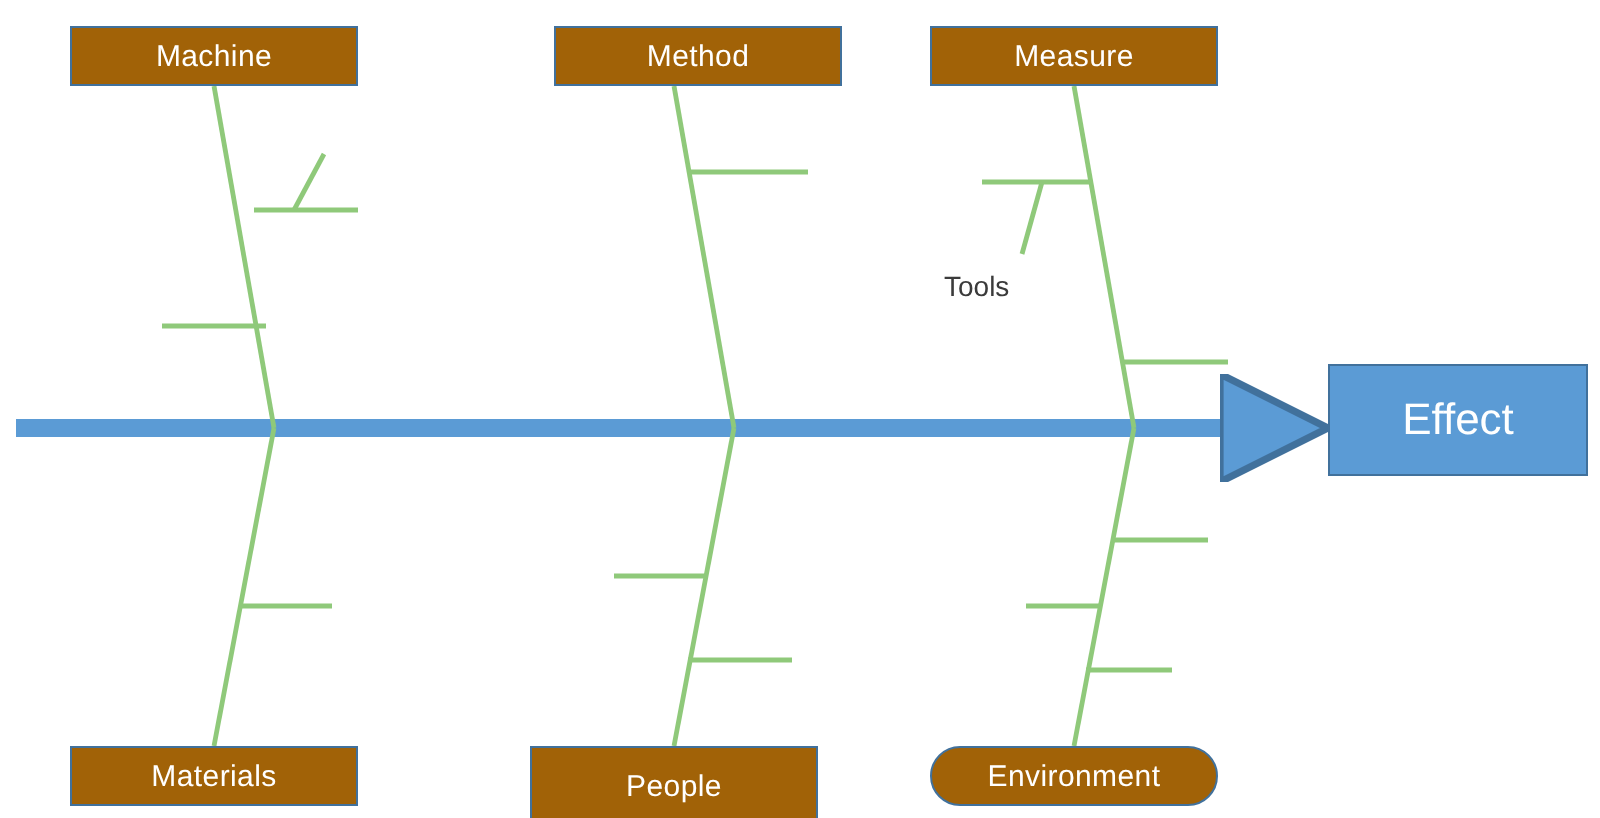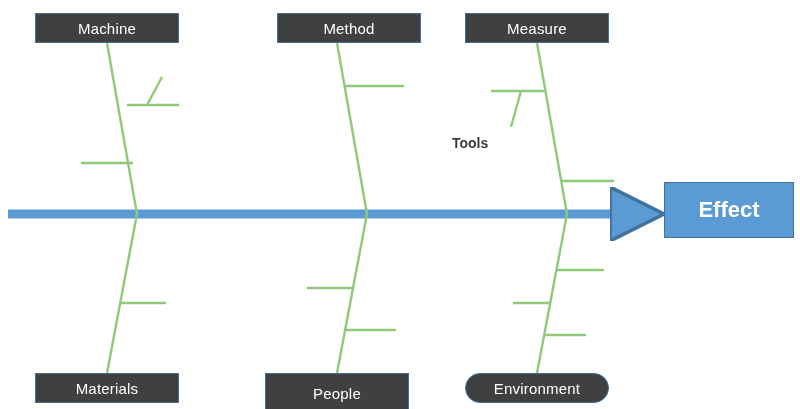--- a/index.html
+++ b/index.html
@@ -20,21 +20,21 @@
   #fishbone-svg {
     position: absolute;
     left: 0;
     top: 0;
     width: 800px;
     height: 409px;
   }
   .cat-box {
     position: absolute;
     box-sizing: border-box;
-    background: #404040;
+    background: #a16207;
     border: 1px solid #41719C;
     color: #ffffff;
     font-size: 15px;
     font-weight: 400;
     display: flex;
     align-items: center;
     justify-content: center;
     letter-spacing: 0.2px;
     line-height: 1;
     text-align: center;
@@ -44,21 +44,20 @@
     box-sizing: border-box;
     background: #5B9BD5;
     border: 1px solid #41719C;
     color: #ffffff;
     font-size: 22px;
     display: flex;
     align-items: center;
     justify-content: center;
     line-height: 1;
     text-align: center;
-    font-weight: bold;
   }
   .sub-label {
     position: absolute;
     color: #3B3B3B;
     font-size: 14px;
     line-height: 1;
     white-space: nowrap;
   }
 </style>
 </head>
@@ -122,15 +121,15 @@
   <div class="cat-box" style="left:465px; top:13px; width:144px; height:30px;">Measure</div>
 
   <div class="cat-box" style="left:35px; top:373px; width:144px; height:30px;">Materials</div>
 
   <div class="cat-box" style="left:265px; top:373px; width:144px; height:40px;">People</div>
 
   <div class="cat-box" style="left:465px; top:373px; width:144px; height:30px;border-radius:15px;">Environment</div>
 
   <div class="effect-box" style="left:664px; top:182px; width:130px; height:56px;">Effect</div>
 
-  <div class="sub-label" style="left:452px; top:136px;font-weight:bold;">Tools</div>
+  <div class="sub-label" style="left:472px; top:136px;">Tools</div>
 
 </div>
 
 </body></html>

